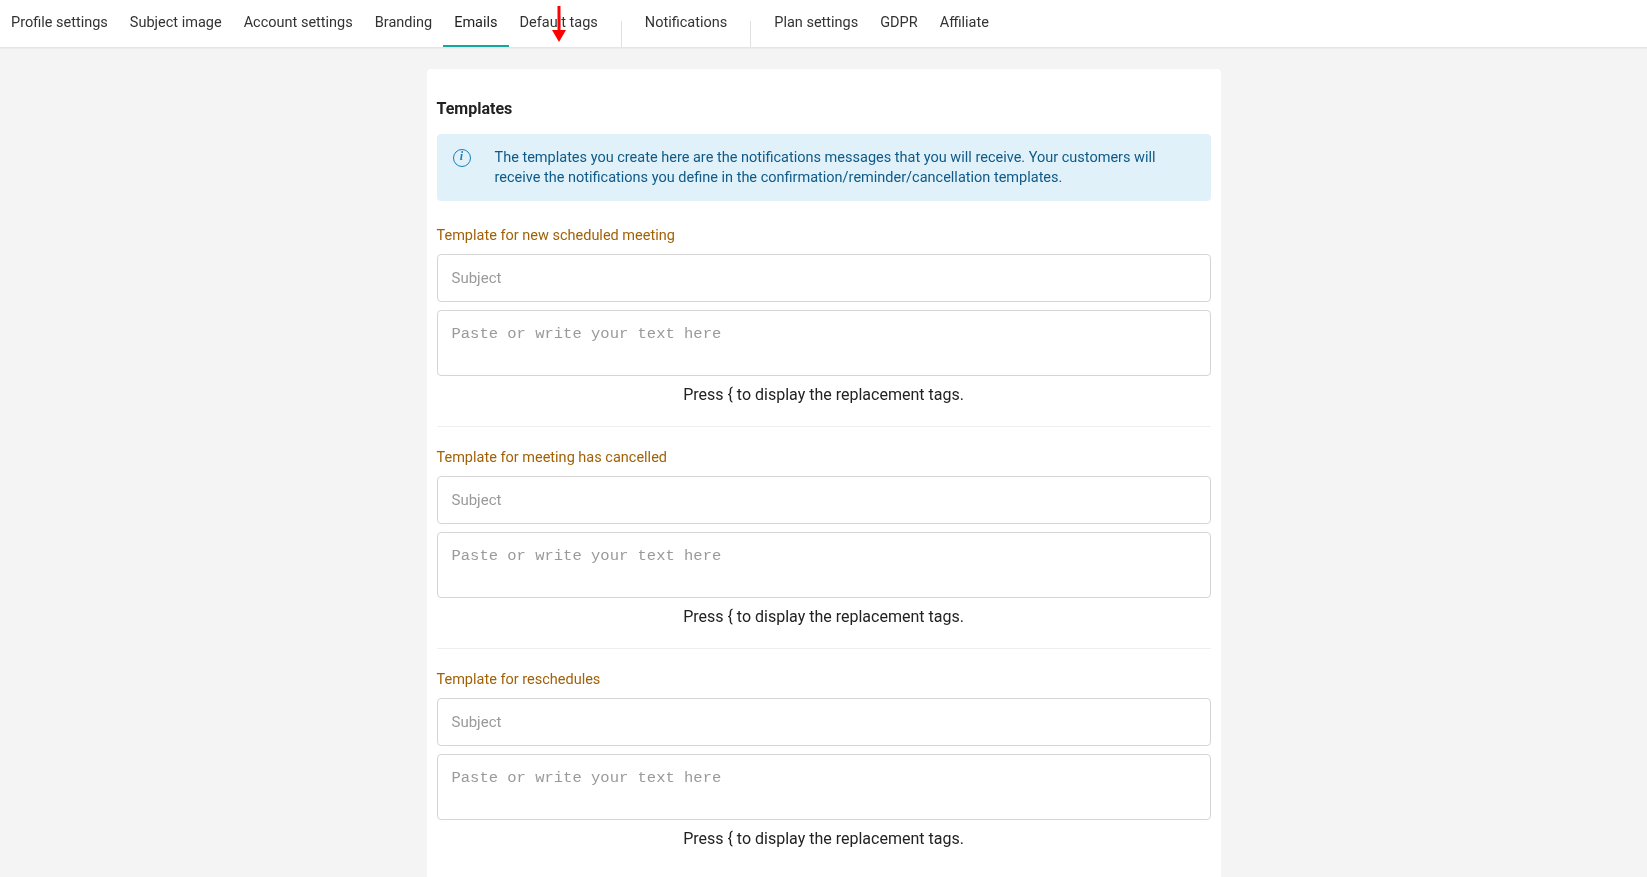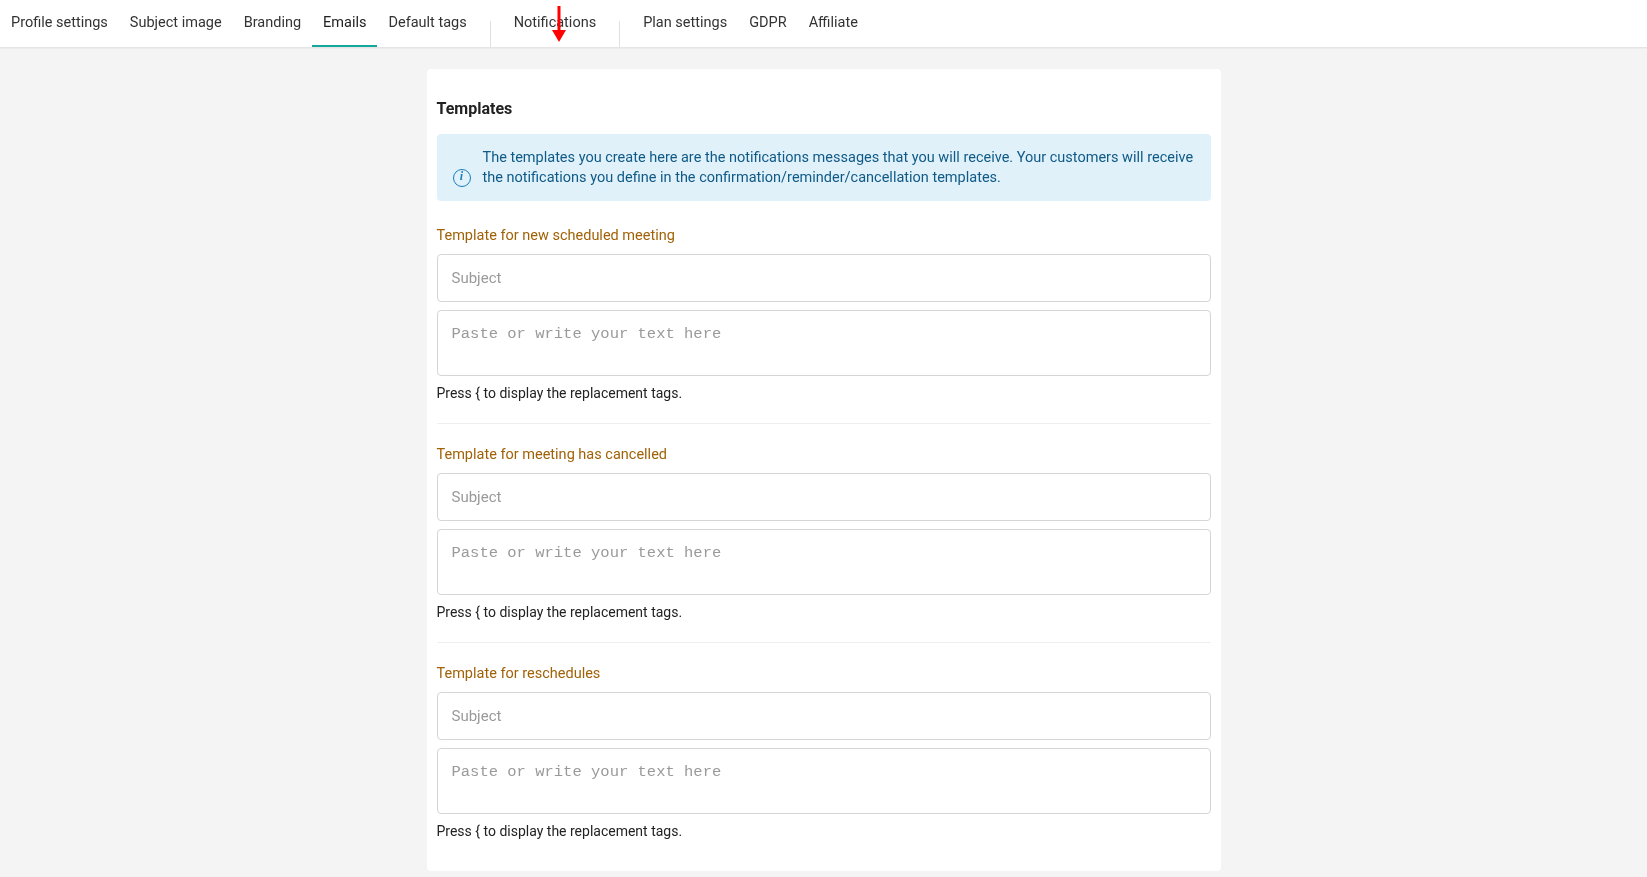--- a/index.html
+++ b/index.html
@@ -59,22 +59,22 @@
     font-size: 16px;
     font-weight: 700;
     color: #222;
     padding: 0 0 16px 0;
   }
   .info-box {
     background: #e0f1fa;
     border-radius: 4px;
     padding: 14px 16px;
     display: flex;
-    align-items: flex-end;
-    gap: 12px;
+    align-items: flex-start;
+    gap: 24px;
     margin-bottom: 26px;
   }
   .info-icon {
     flex: 0 0 auto;
     width: 18px;
     height: 18px;
     border: 1.6px solid #1b7dbb;
     border-radius: 50%;
     position: relative;
     margin-top: 1px;
@@ -125,38 +125,40 @@
     padding: 14px 14px;
     font-size: 15.5px;
     color: #333;
     outline: none;
     min-height: 52px;
     resize: none;
     font-family: Liberation Mono, monospace;
   }
   .textarea::placeholder { color: #9a9a9a; }
   .hint {
-    font-size: 14px;
+    font-size: 16px;
     color: #222;
     margin-top: 6px;
+    text-align: center;
   }
   .arrow-annotation {
     position: absolute;
     top: 4px;
     left: 549px;
     pointer-events: none;
   }
 </style>
 </head>
 <body>
 
 <div class="header">
   <div class="tabs">
     <div class="tab">Profile settings</div>
     <div class="tab">Subject image</div>
+    <div class="tab">Account settings</div>
     <div class="tab">Branding</div>
     <div class="tab active">Emails</div>
     <div class="tab">Default tags</div>
     <div class="tab-sep"></div>
     <div class="tab">Notifications</div>
     <div class="tab-sep"></div>
     <div class="tab">Plan settings</div>
     <div class="tab">GDPR</div>
     <div class="tab">Affiliate</div>
   </div>

